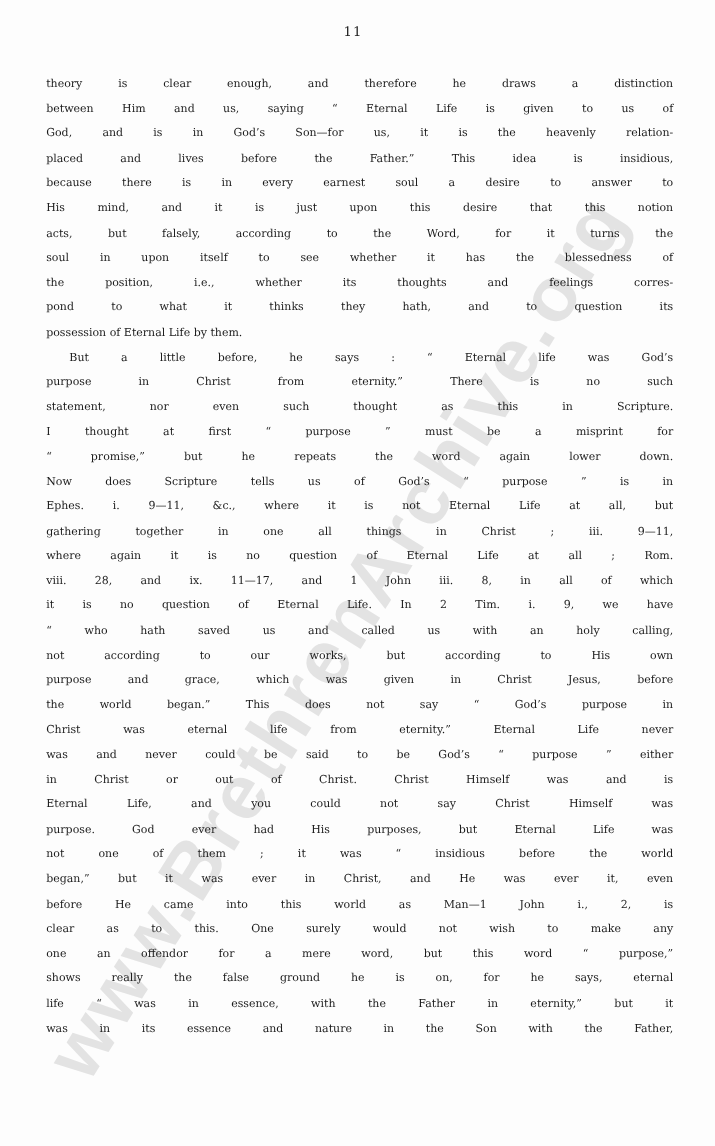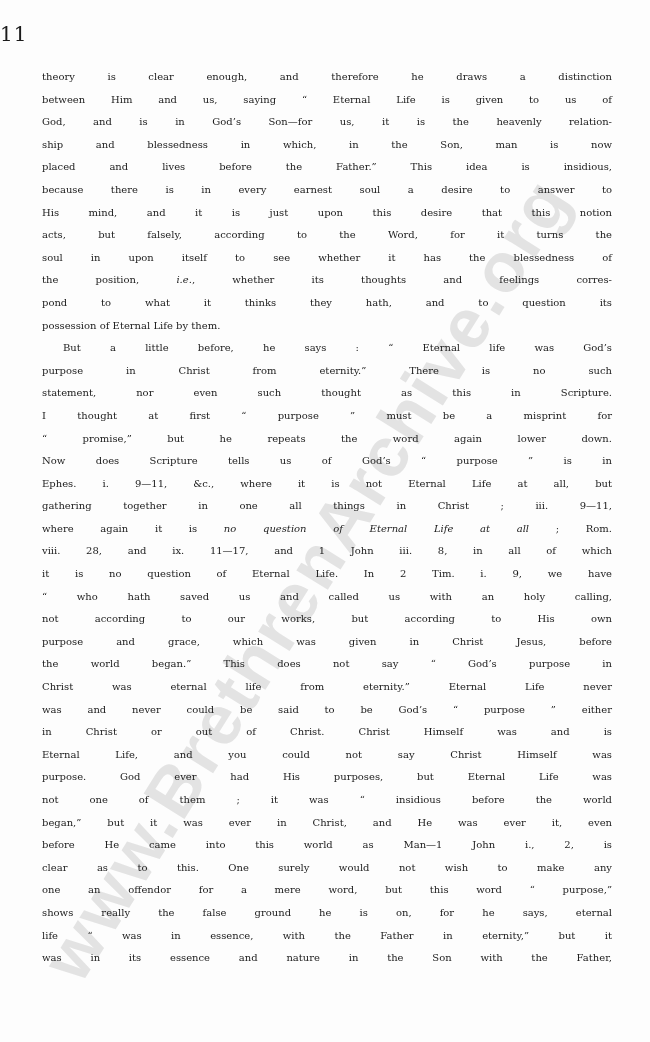--- a/index.html
+++ b/index.html
@@ -29,21 +29,22 @@
     color: rgba(170, 170, 170, 0.30);
     white-space: nowrap;
     z-index: 1;
     user-select: none;
   }
   .pageno {
     position: absolute;
     top: 22px;
     left: 0;
     right: 8px;
-    font-size: 20px;
+    text-align: center;
+    font-size: 12px;
     letter-spacing: 1px;
     z-index: 2;
   }
   .text {
     position: absolute;
     top: 66px;
     left: 42px;
     width: 570px;
     font-size: 10px;
     line-height: 22.6px;
@@ -55,34 +56,32 @@
     text-align-last: justify;
     hyphens: none;
   }
   .line.end {
     text-align-last: left;
   }
   .line.indent {
     text-indent: 21px;
   }
   .it {
-    font-style: italic;
   }
 </style>
 </head>
 <body>
 
 <div class="page">
   <div class="watermark">www.BrethrenArchive.org</div>
   <div class="pageno">11</div>
   <div class="text">
       <div class="line"><span>theory is clear enough, and therefore he draws a distinction</span></div>
       <div class="line"><span>between Him and us, saying “ Eternal Life is given to us of</span></div>
       <div class="line"><span>God, and is in God’s Son—for us, it is the heavenly relation-</span></div>
-      <div class="line"><span>ship and blessedness in which, in the Son, man is now</span></div>
       <div class="line"><span>placed and lives before the Father.” This idea is insidious,</span></div>
       <div class="line"><span>because there is in every earnest soul a desire to answer to</span></div>
       <div class="line"><span>His mind, and it is just upon this desire that this notion</span></div>
       <div class="line"><span>acts, but falsely, according to the Word, for it turns the</span></div>
       <div class="line"><span>soul in upon itself to see whether it has the blessedness of</span></div>
       <div class="line"><span>the position, </span><span class="it">i.e.</span><span>, whether its thoughts and feelings corres-</span></div>
       <div class="line"><span>pond to what it thinks they hath, and to question its</span></div>
       <div class="line end"><span>possession of Eternal Life by them.</span></div>
       <div class="line indent"><span>But a little before, he says : “ Eternal life was God’s</span></div>
       <div class="line"><span>purpose in Christ from eternity.” There is no such</span></div>

